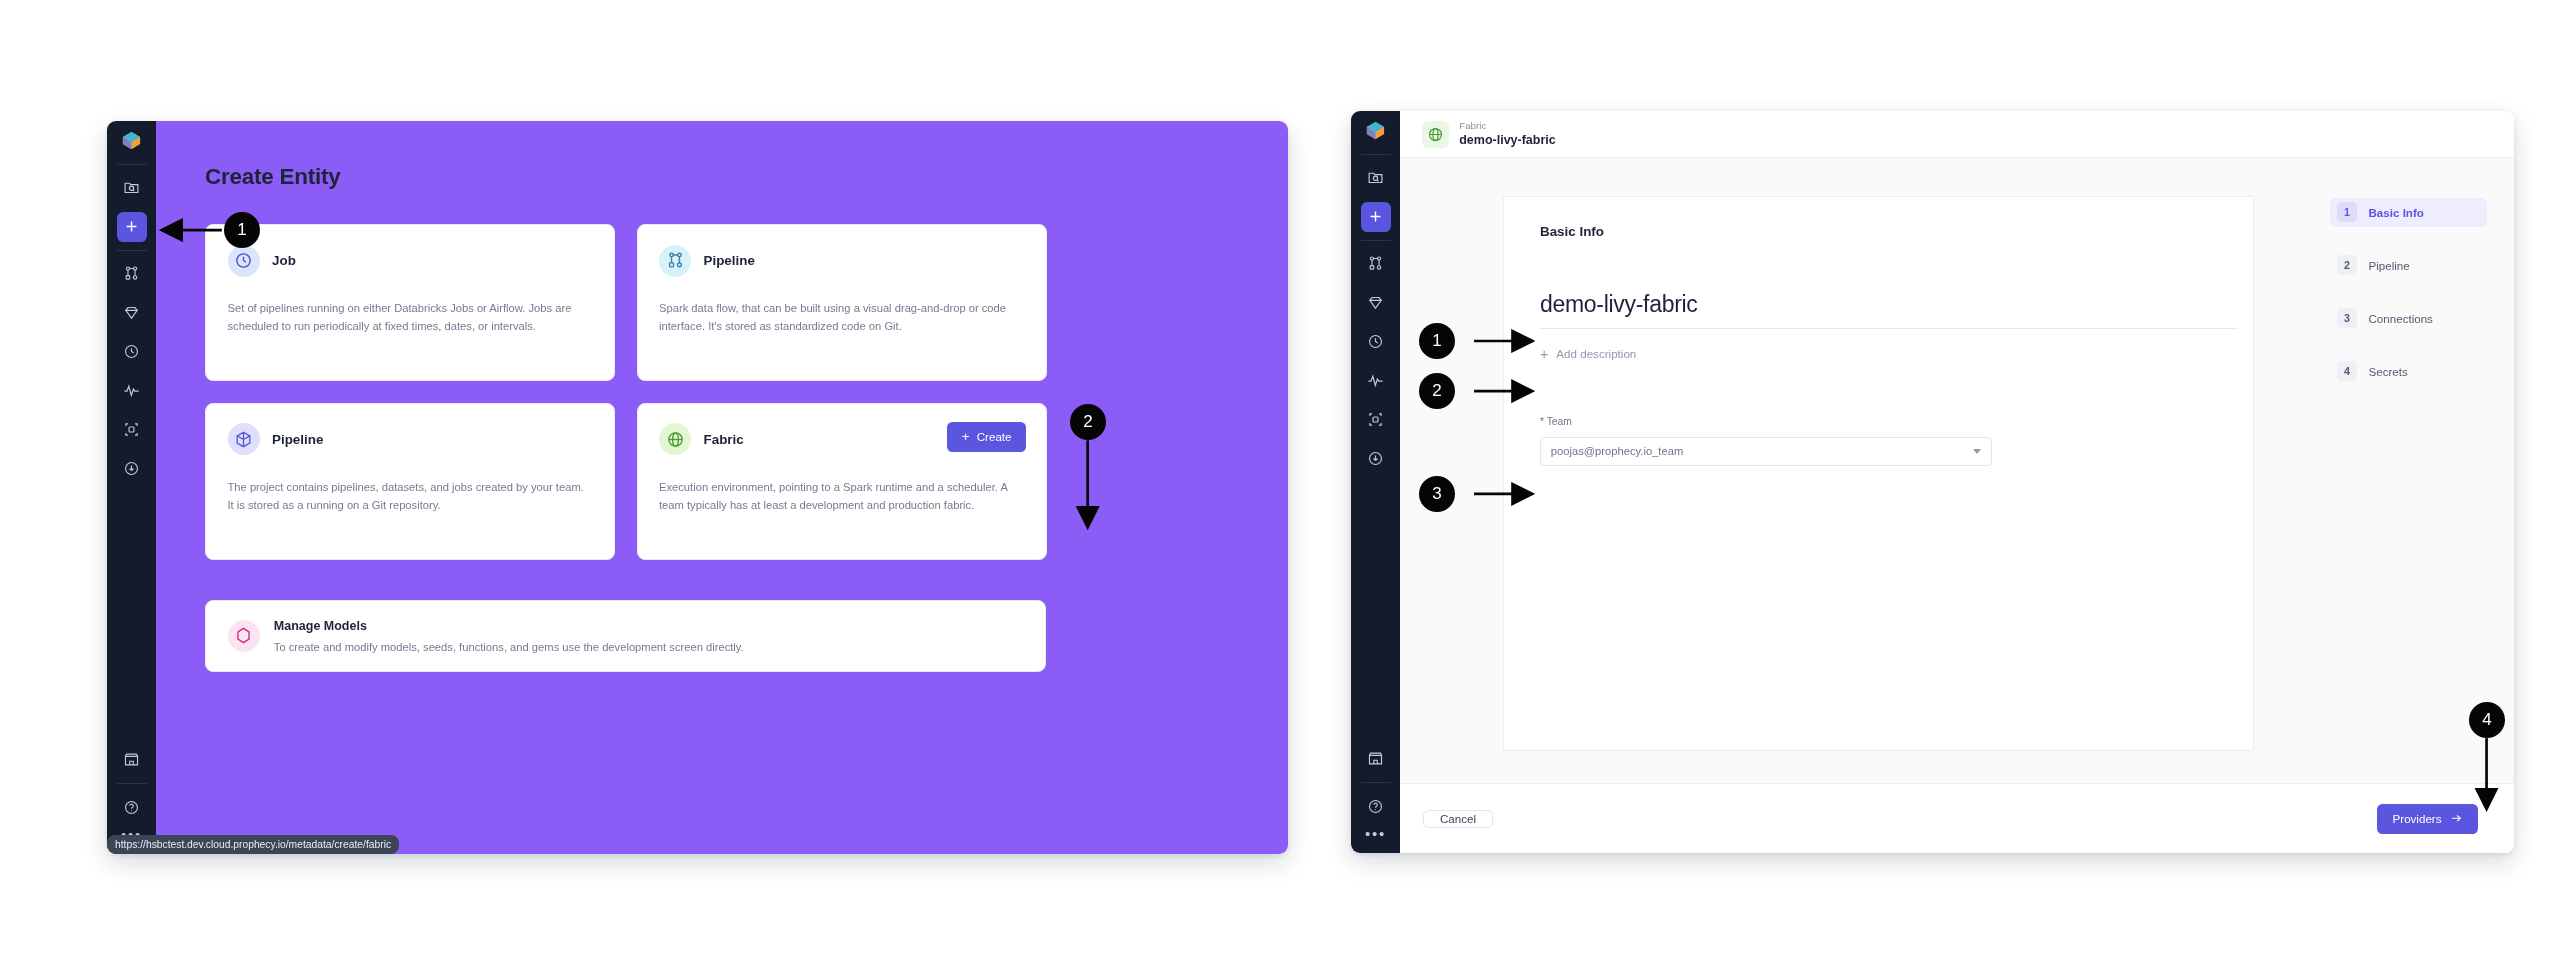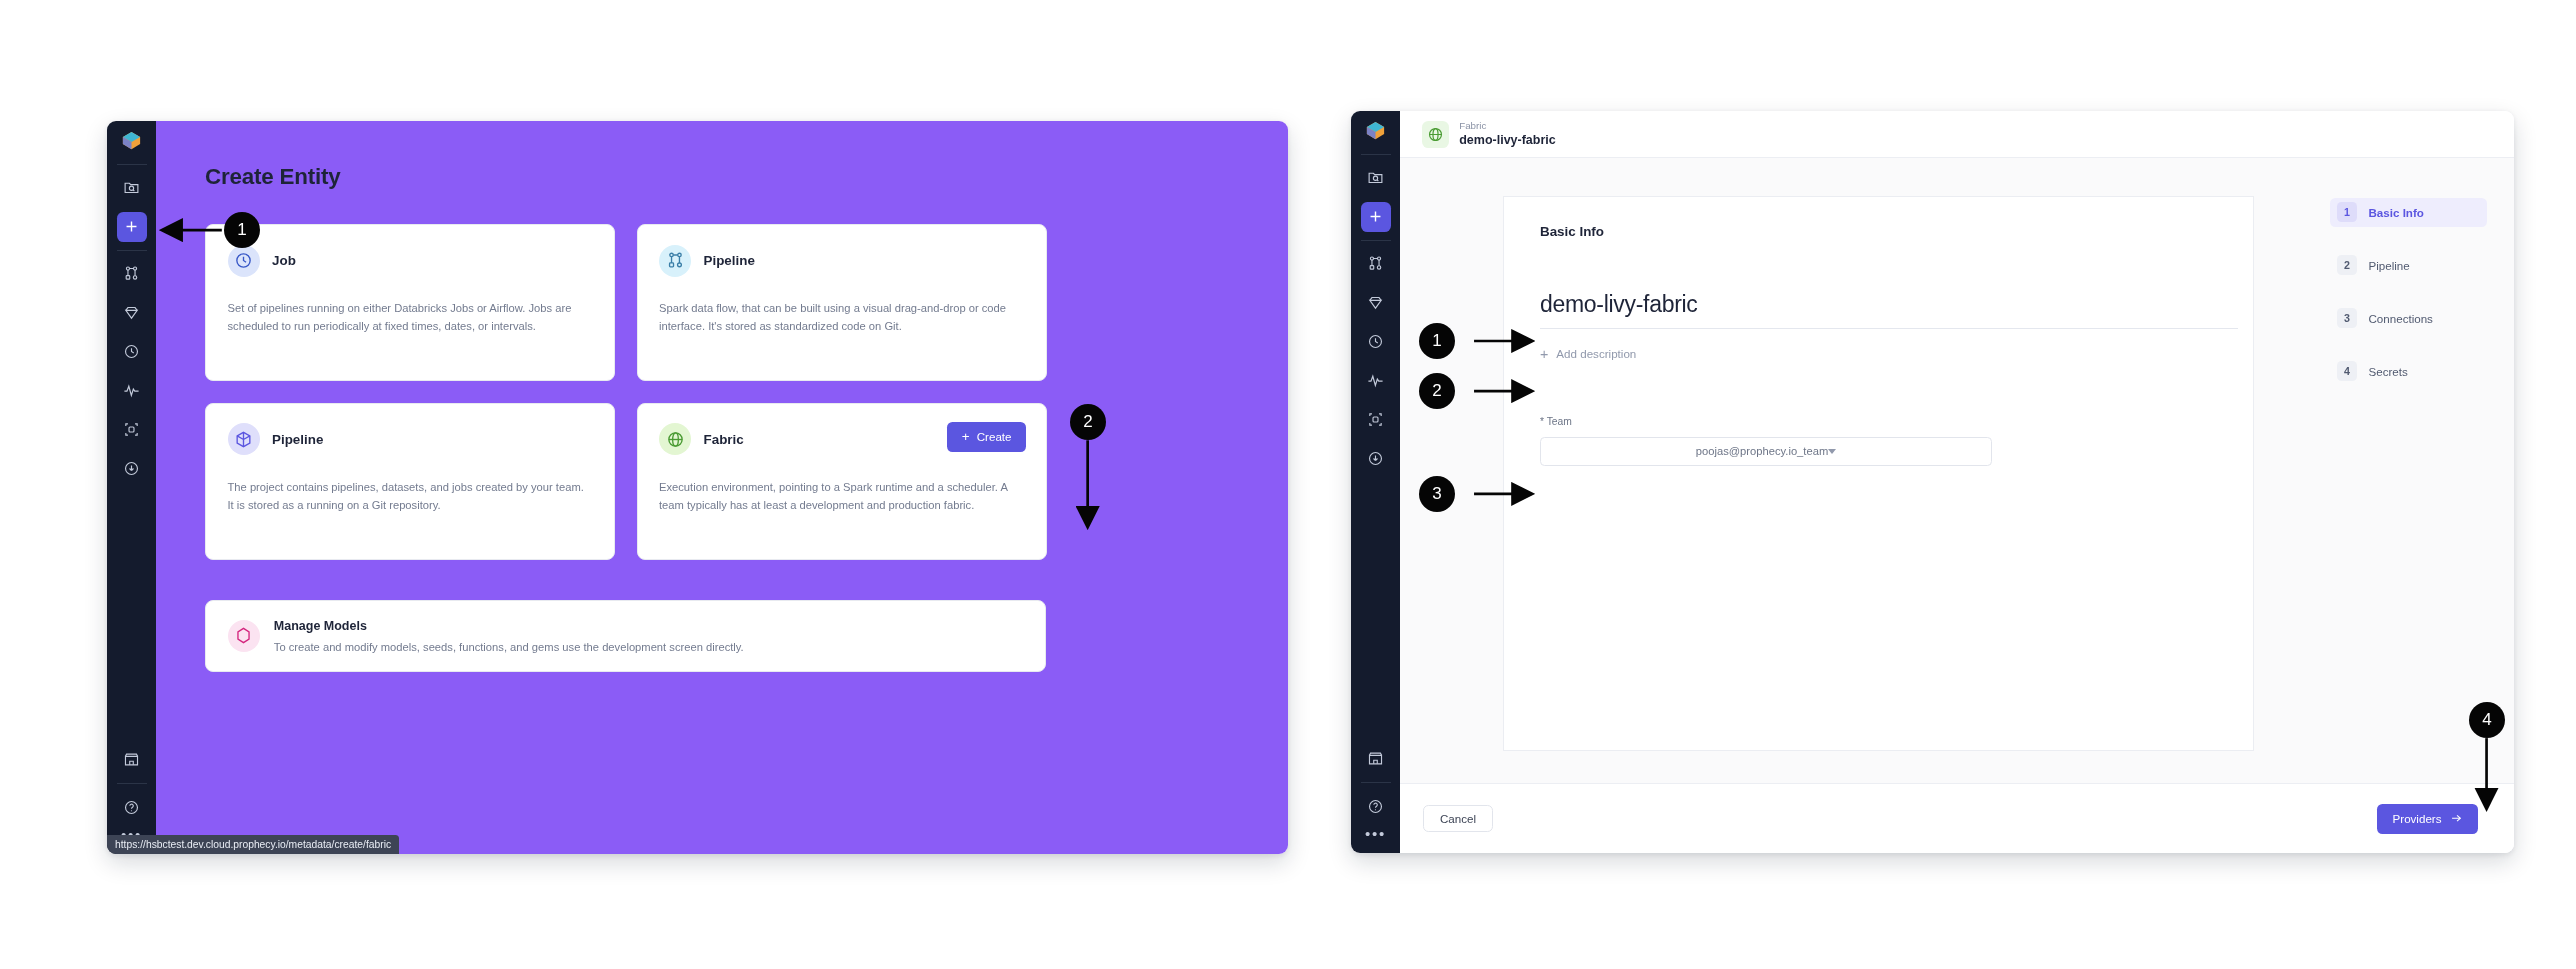--- a/index.html
+++ b/index.html
@@ -90,20 +90,21 @@
   .wide-card .badge svg{width:19px;height:19px;}
   .wide-card .t1{font-size:12.5px;font-weight:600;color:#1e2438;}
   .wide-card .t2{font-size:11.2px;color:#737b8f;margin-top:8px;}
 
   .statusurl{
     position:absolute;left:0;bottom:0;
     background:#3d4455;color:#e9edf5;
     font-size:10.3px;padding:3.6px 8px 4.5px 8px;
     border-top-right-radius:3.6px;white-space:nowrap;
     font-family:"Liberation Sans", sans-serif;
+    border-radius:8px;
   }
 
   
   #panel-right .content{
     position:absolute;left:49px;right:0;top:0;bottom:0;
     background:#fafafb;
     display:flex;flex-direction:column;
   }
   .rheader{
     height:47px;background:#fff;border-bottom:0.9px solid #eceef3;
@@ -132,21 +133,21 @@
     letter-spacing:-0.3px;display:block;
   }
   .add-desc{
     margin-top:18px;display:inline-flex;align-items:center;gap:8px;
     color:#9199ac;font-size:11.6px;cursor:pointer;
   }
   .add-desc .plus{font-size:14.3px;line-height:1;}
   .team-label{margin-top:54px;font-size:10.3px;color:#6d7587;}
   .select{
     margin-top:9.8px;width:452px;height:29px;border:0.9px solid #e2e5ec;border-radius:4.5px;
-    background:#fff;display:flex;align-items:center;justify-content:center;
+    background:#fff;display:flex;align-items:center;justify-content:space-between;
     padding:0 9.8px;box-sizing:border-box;cursor:pointer;
   }
   .select .val{font-size:11.2px;color:#6d7587;}
   .select .caret{width:0;height:0;border-left:4.5px solid transparent;border-right:4.5px solid transparent;border-top:5.4px solid #9199ac;}
 
   .steps{margin-left:76px;padding-top:1.8px;}
   .step{
     display:flex;align-items:center;gap:11.6px;height:29px;margin-bottom:24px;
     padding:0 14.3px 0 7.2px;border-radius:5.4px;width:157px;box-sizing:border-box;cursor:pointer;
   }
@@ -158,21 +159,21 @@
   .step.active{background:#eeedfd;}
   .step.active .num{background:#dedcfa;color:#5b56e0;}
   .step.active .lbl{color:#5b56e0;font-weight:600;}
 
   .rfooter{
     height:70px;background:#fff;border-top:0.9px solid #eceef3;
     display:flex;align-items:center;justify-content:space-between;
     padding:0 36px 0 23px;box-sizing:border-box;
   }
   .btn-cancel{
-    border:0.9px solid #e2e5ec;background:#fff;border-radius:5.4px;height:27px;
+    border:0.9px solid #e2e5ec;background:#fff;border-radius:5.4px;height:18px;
     padding:0 16px;font-size:11.6px;color:#3d4455;cursor:pointer;
     font-family:"Liberation Sans", sans-serif;
   }
   .btn-continue{
     background:#5b56e0;border:none;border-radius:5.4px;height:30px;padding:0 16px;
     font-size:11.6px;color:#fff;display:flex;align-items:center;gap:8px;cursor:pointer;
     font-family:"Liberation Sans", sans-serif;
   }
 
   

